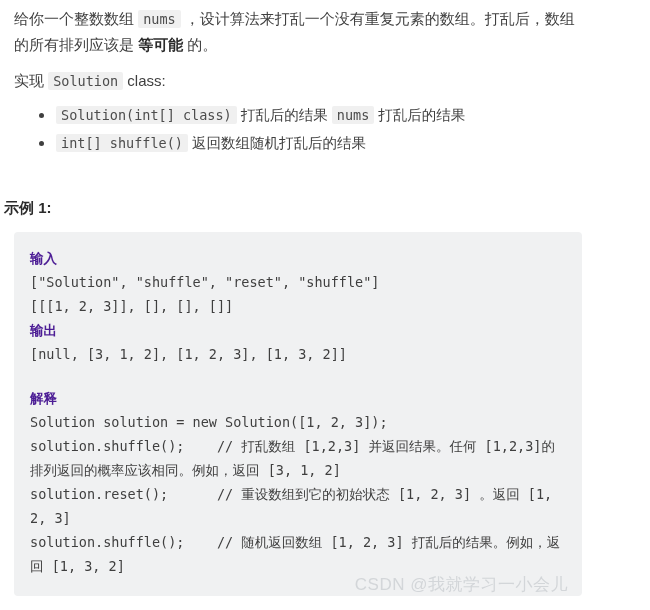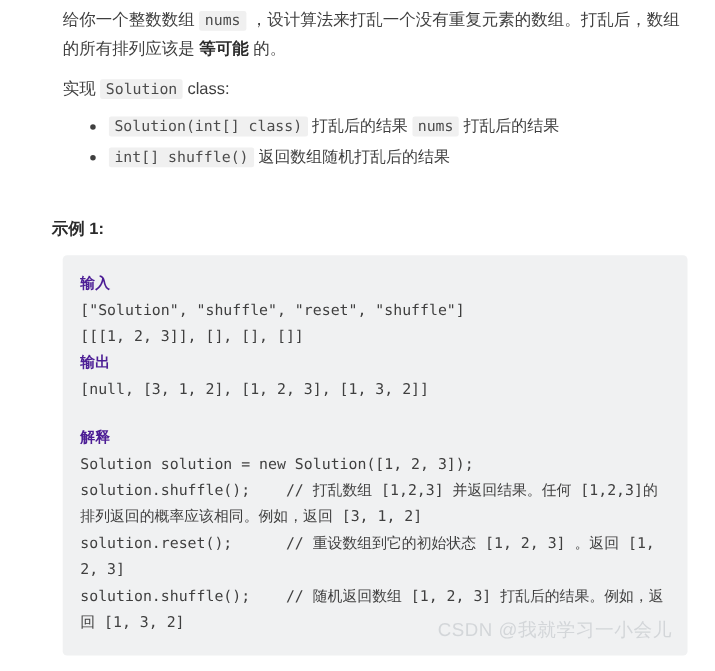--- a/index.html
+++ b/index.html
@@ -13,21 +13,20 @@
     overflow: hidden;
     font-family: "Liberation Sans", "DejaVu Sans", sans-serif;
     color: #3f3f3f;
     position: relative;
   }
   .page {
     width: 584px;
     height: 610px;
     position: relative;
     box-sizing: border-box;
-    margin-left: 43px;
   }
   .intro {
     font-size: 15px;
     line-height: 26px;
     color: #3f3f3f;
     padding: 6px 6px 0 14px;
     margin: 0;
     letter-spacing: 0px;
   }
   code.ic {
@@ -99,21 +98,21 @@
     font-weight: bold;
     color: #4c1d95;
   }
   .spacer-line {
     display: block;
     height: 20px;
   }
   .watermark {
     position: absolute;
     right: 16px;
-    bottom: 26px;
+    bottom: 14px;
     font-size: 17px;
     color: #d3d6d9;
     font-family: "Liberation Sans", "DejaVu Sans", sans-serif;
     letter-spacing: 0.5px;
     white-space: nowrap;
   }
 </style>
 </head>
 <body>
 

